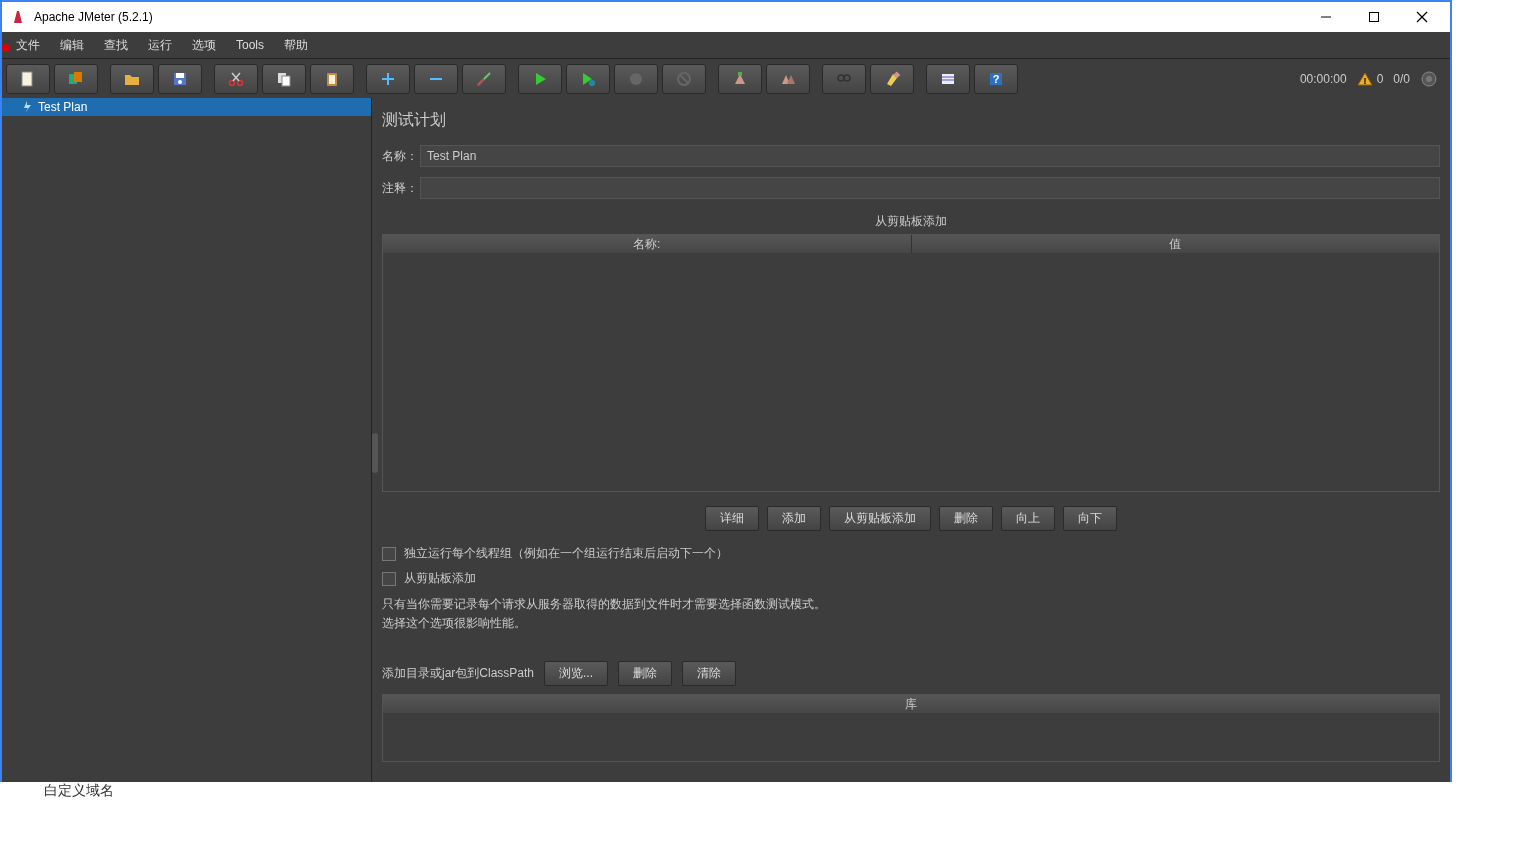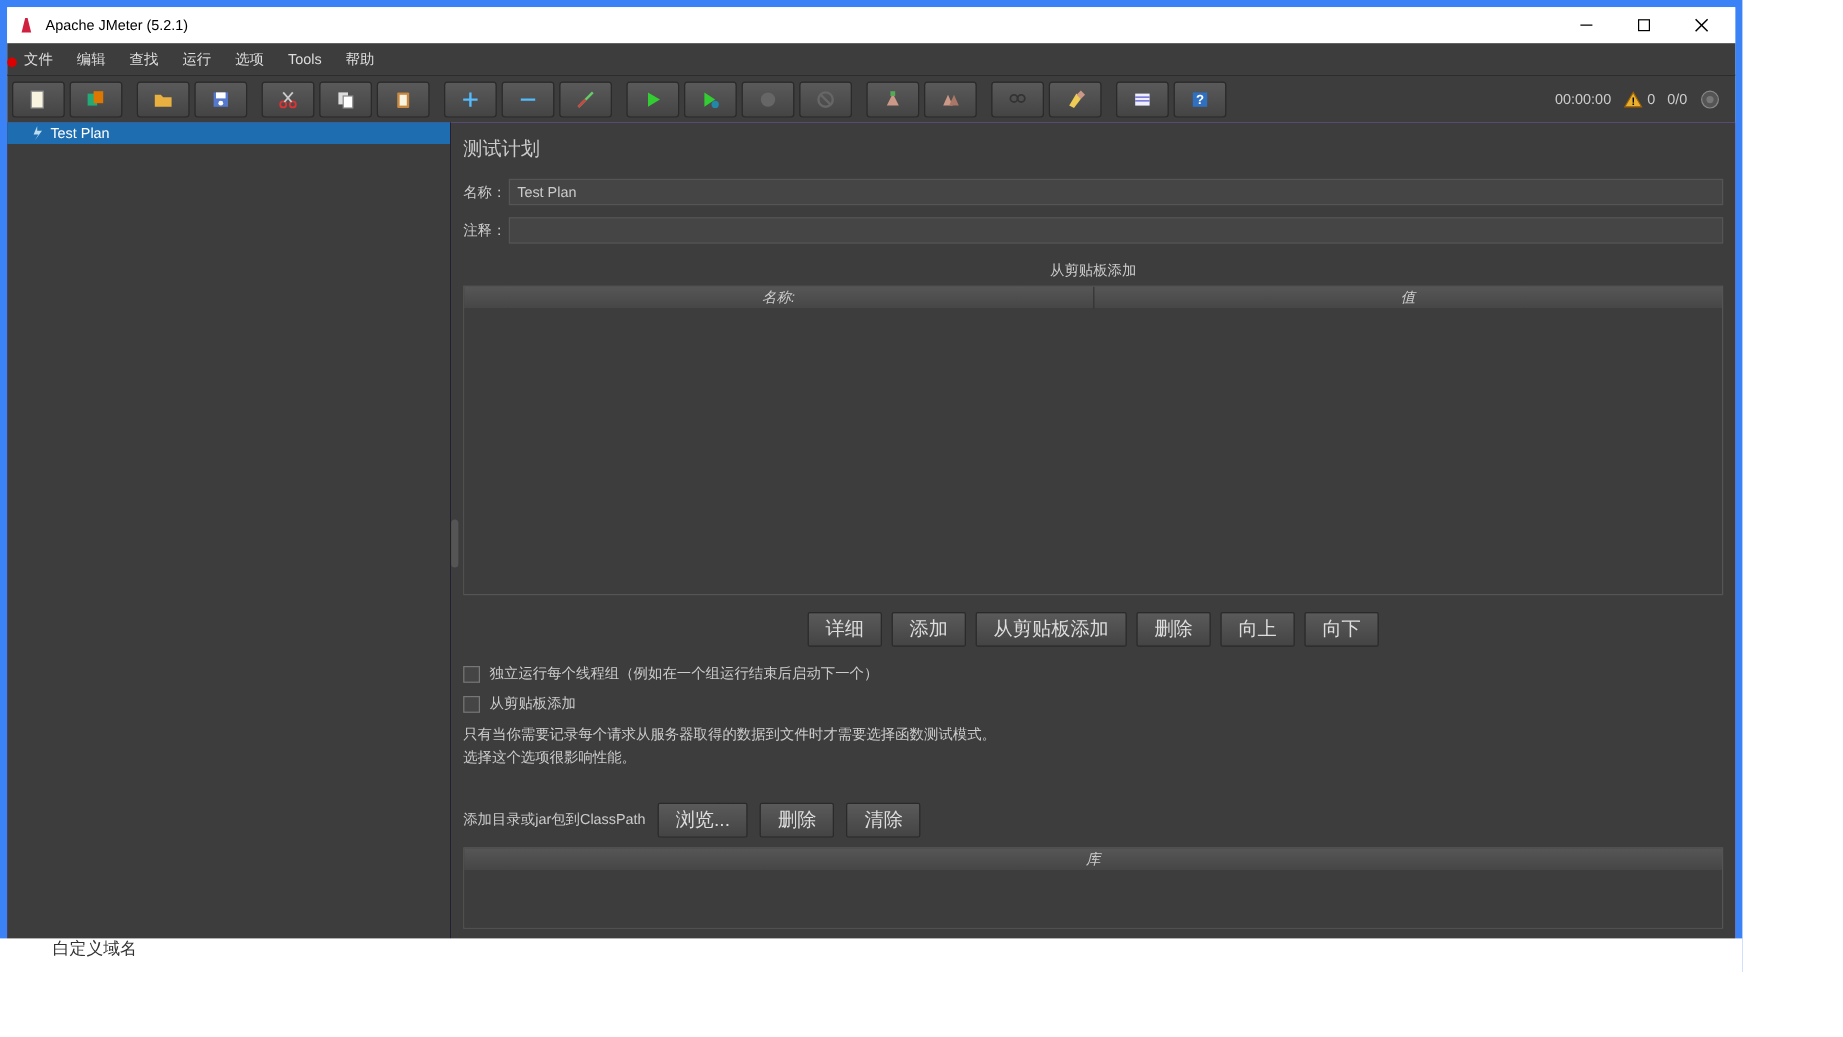--- a/index.html
+++ b/index.html
@@ -1,49 +1,49 @@
 <!DOCTYPE html>
 <html><head>
 <meta charset="utf-8">
 <style>
 * { margin: 0; padding: 0; box-sizing: border-box; font-family: "Microsoft YaHei", Arial, sans-serif; }
 body { background: #fff; width: 1536px; height: 864px; overflow: hidden; position: relative; }
-.window { position: absolute; top: 0; left: 0; width: 1452px; height: 810px; background: #fff; border: 6px solid #3b82f6; }
+.window { position: absolute; top: 0; left: 0; width: 1452px; height: 810px; background: #fff; border: 2px solid #3b82f6; }
 .titlebar { height: 30px; background: #fff; display: flex; align-items: center; padding: 0 8px; font-size: 12px; color: #000; }
 .titlebar .app-icon { width: 16px; height: 16px; margin-right: 8px; }
 .titlebar .title { flex: 1; }
 .titlebar .win-btns { display: flex; gap: 20px; margin-right: 6px; }
 .titlebar .win-btn { width: 28px; height: 20px; display: flex; align-items: center; justify-content: center; cursor: pointer; font-size: 14px; }
 .menubar { height: 26px; background: #3d3d3d; display: flex; align-items: center; padding: 0 4px; }
 .menubar .menu-item { color: #ddd; font-size: 12px; padding: 4px 10px; cursor: pointer; }
 .toolbar { height: 40px; background: #3d3d3d; display: flex; align-items: center; padding: 0 4px; border-top: 1px solid #222; }
 .toolbar-group { display: flex; gap: 4px; margin-right: 12px; }
 .tool-btn { width: 44px; height: 30px; background: linear-gradient(#5a5a5a, #444); border: 1px solid #2a2a2a; border-radius: 3px; display: flex; align-items: center; justify-content: center; cursor: pointer; }
 .tool-btn svg { width: 18px; height: 18px; }
 .toolbar-spacer { flex: 1; }
 .toolbar-right { display: flex; align-items: center; gap: 10px; color: #ccc; font-size: 12px; margin-right: 8px; }
-.content { display: flex; height: calc(100% - 96px); background: #6d28d9; }
+.content { display: flex; height: calc(100% - 96px); background: #ec4899; }
 .tree-panel { width: 370px; background: #3d3d3d; border-right: 1px solid #222; }
 .tree-item { background: #1e6db0; color: #fff; font-size: 12px; padding: 2px 18px; display: flex; align-items: center; gap: 4px; }
 .tree-item .tree-icon { width: 14px; height: 14px; }
 .main-panel { flex: 1; background: #3d3d3d; padding: 12px 10px; overflow-y: auto; position: relative; }
 .splitter { position: absolute; left: 370px; top: 96px; bottom: 0; width: 6px; display: flex; align-items: center; justify-content: center; z-index: 5; }
 .splitter-handle { width: 6px; height: 40px; background: #555; border-radius: 3px; }
 .panel-title { color: #ccc; font-size: 16px; margin-bottom: 14px; }
 .form-row { display: flex; align-items: center; margin-bottom: 10px; gap: 0; }
 .form-label { color: #ccc; font-size: 12px; width: 38px; }
 .form-input { flex: 1; height: 22px; background: #454545; border: 1px solid #555; color: #ccc; font-size: 12px; padding: 0 6px; }
 .section-header { text-align: center; color: #ccc; font-size: 12px; margin: 14px 0 4px; }
 .table-container { border: 1px solid #555; }
 .table-head { display: flex; background: linear-gradient(#565656, #464646); height: 18px; }
-.table-head-cell { flex: 1; text-align: center; color: #ccc; font-size: 12px; border-right: 1px solid #333; line-height: 18px; font-style: italic; }
+.table-head-cell { flex: 1; text-align: center; color: #ccc; font-size: 12px; border-right: 1px solid #333; line-height: 18px; }
 .table-head-cell:last-child { border-right: none; }
 .table-body { height: 238px; background: #3d3d3d; }
 .btn-row { display: flex; justify-content: center; gap: 8px; margin: 14px 0; }
-.btn { background: linear-gradient(#5a5a5a, #444); border: 1px solid #2a2a2a; color: #ddd; font-size: 16px; padding: 3px 14px; border-radius: 2px; cursor: pointer; }
+.btn { background: linear-gradient(#5a5a5a, #444); border: 1px solid #2a2a2a; color: #ddd; font-size: 12px; padding: 3px 14px; border-radius: 2px; cursor: pointer; }
 .checkbox-row { display: flex; align-items: center; gap: 8px; margin: 8px 0; }
 .checkbox { width: 14px; height: 14px; border: 1px solid #777; background: #454545; position: relative; }
 .checkbox.checked::after { content: "✓"; position: absolute; top: -3px; left: 0px; color: #ccc; font-size: 13px; font-weight: bold; }
 .checkbox-label { color: #ccc; font-size: 12px; }
 .info-text { color: #ccc; font-size: 12px; line-height: 1.6; margin: 8px 0; }
 .classpath-row { display: flex; align-items: center; gap: 10px; margin-top: 28px; }
 .classpath-label { color: #ccc; font-size: 12px; }
 .lib-table { margin-top: 8px; }
 .lib-table .table-body { height: 48px; }
 .red-dot { position: absolute; left: 0; top: 42px; width: 8px; height: 8px; background: #d00; border-radius: 50%; }

